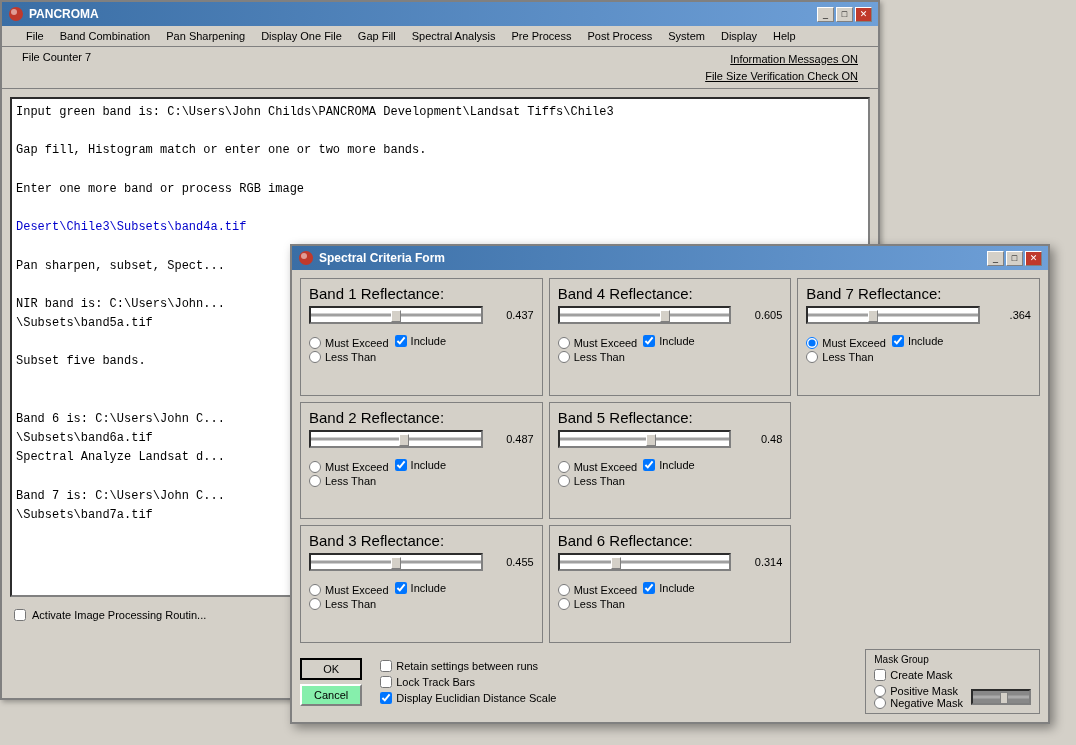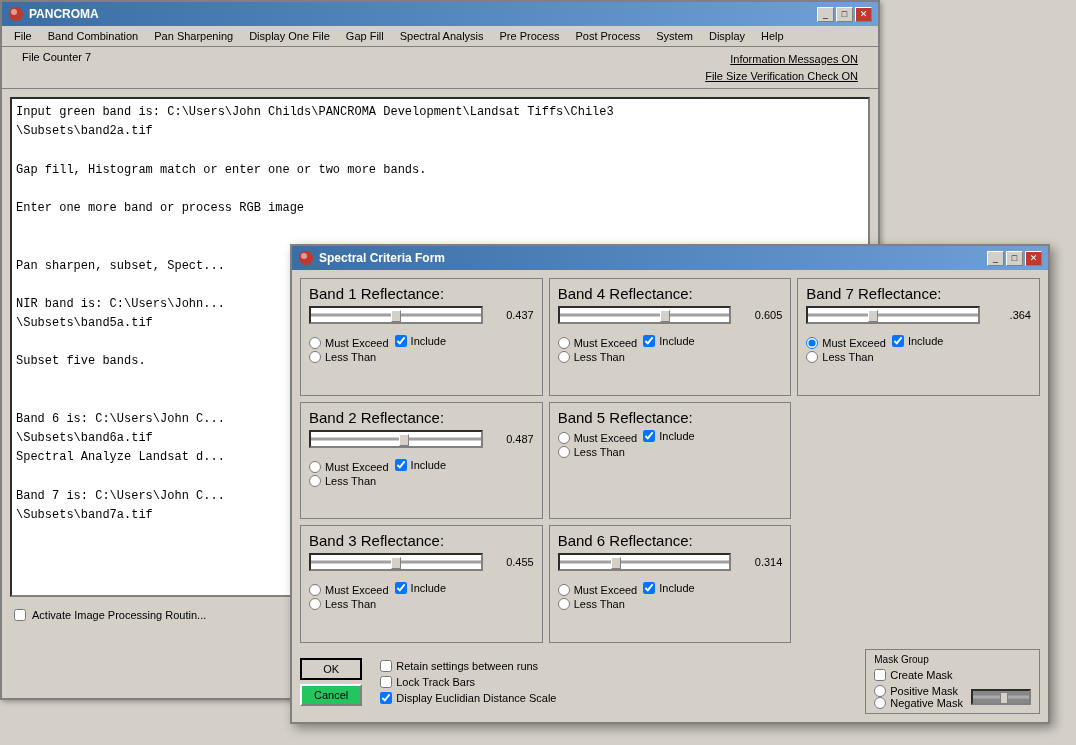--- a/index.html
+++ b/index.html
@@ -70,21 +70,21 @@
       border-left-color: #fff;
     }
 
     .tb-btn.close { background: #c0392b; color: white; }
 
     
     .menu-bar {
       background: #d4d0c8;
       border-bottom: 1px solid #808080;
       display: flex;
-      padding: 2px 4px;
+      padding: 2px 16px;
     }
 
     .menu-item {
       padding: 2px 8px;
       cursor: pointer;
       font-size: 11px;
     }
 
     
     .status-bar {
@@ -227,21 +227,21 @@
 
     .ok-cancel-col {
       display: flex;
       flex-direction: column;
       gap: 4px;
       margin-right: 10px;
     }
 
     .win-btn {
       padding: 3px 12px;
-      background: #22c55e;
+      background: #86efac;
       border: 2px solid;
       border-top-color: #ffffff;
       border-left-color: #ffffff;
       border-bottom-color: #808080;
       border-right-color: #808080;
       font-size: 11px;
       cursor: pointer;
       min-width: 60px;
       text-align: center;
     }
@@ -327,26 +327,26 @@
   <div class="status-bar">
     <span>File Counter  7</span>
     <div class="status-right">
       <div>Information  Messages  ON</div>
       <div>File Size Verification Check  ON</div>
     </div>
   </div>
 
   <div class="main-textarea">
     <span class="text-line">Input green band is: C:\Users\John Childs\PANCROMA Development\Landsat Tiffs\Chile3</span>
-    <span class="text-line">\Subsets\band2a.tif</span>
     <span class="text-line">&nbsp;</span>
     <span class="text-line">Gap fill, Histogram match or enter one or two more bands.</span>
     <span class="text-line">&nbsp;</span>
     <span class="text-line">Enter one more band or process RGB image</span>
     <span class="text-line">&nbsp;</span>
+    <span class="text-line text-blue">Desert\Chile3\Subsets\band4a.tif</span>
     <span class="text-line">&nbsp;</span>
     <span class="text-line">Pan sharpen, subset, Spect...</span>
     <span class="text-line">&nbsp;</span>
     <span class="text-line">NIR band is: C:\Users\John...</span>
     <span class="text-line">\Subsets\band5a.tif</span>
     <span class="text-line">&nbsp;</span>
     <span class="text-line">Subset five bands.</span>
     <span class="text-line">&nbsp;</span>
     <span class="text-line">&nbsp;</span>
     <span class="text-line">Band 6 is: C:\Users\John C...</span>
@@ -487,20 +487,27 @@
           </div>
           <div class="checkbox-row" style="margin-left:6px;">
             <input type="checkbox" checked="" style="">
             <span>Include</span>
           </div>
         </div>
       </div>
 
       <div class="band-box">
         <div class="band-label">Band 5 Reflectance:</div>
+        <div class="slider-row">
+          <div class="band-slider" style="position:relative;background:#fff;border:2px inset #808080;height:18px;flex:1;">
+            <div style="position:absolute;top:50%;left:0;right:0;height:3px;background:#a0a0a0;transform:translateY(-50%);"></div>
+            <div style="position:absolute;top:2px;left:54%;width:10px;height:12px;background:#d4d0c8;border:1px solid #808080;border-top-color:#fff;border-left-color:#fff;transform:translateX(-50%);"></div>
+          </div>
+          <span class="band-value">0.48</span>
+        </div>
         <div class="band-controls-row">
           <div class="radio-group">
             <div class="radio-row">
               <input type="radio" name="band5mode" style="">
               <span>Must Exceed</span>
             </div>
             <div class="radio-row">
               <input type="radio" name="band5mode" style="">
               <span>Less Than</span>
             </div>

